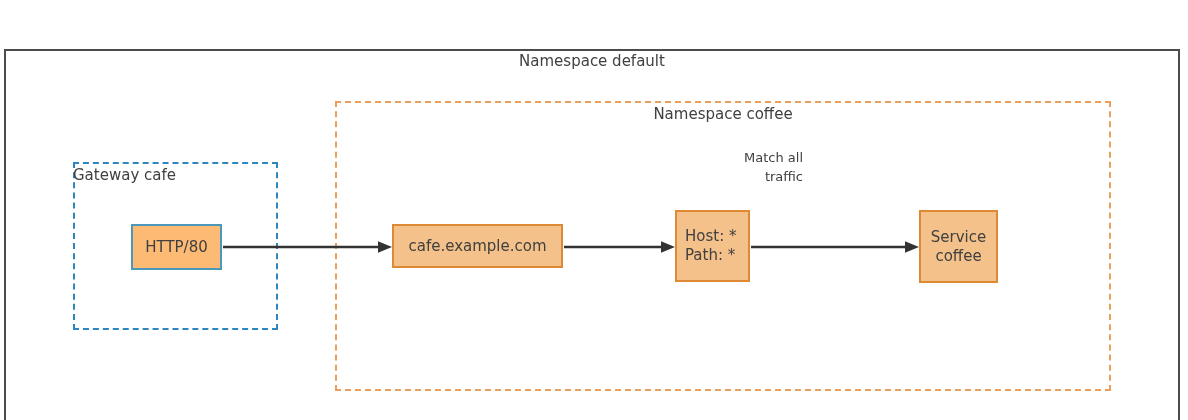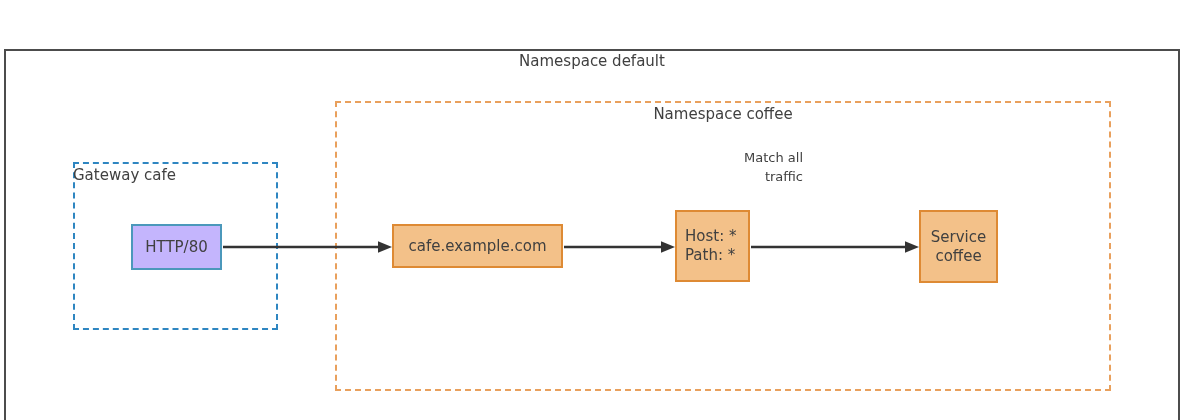--- a/index.html
+++ b/index.html
@@ -64,21 +64,21 @@
   
   .node {
     box-sizing: border-box;
     display: flex;
     align-items: center;
     justify-content: center;
     font-size: 15px;
     line-height: 19px;
   }
   .node.blue {
-    background: #c4b5fd;
+    background: #fdba74;
     border: 2px solid #4b98bb;
   }
   .node.orange {
     background: #f3c189;
     border: 2px solid #de8a34;
   }
   .listener-node {
     left: 131px; top: 188px;
     width: 91px; height: 46px;
   }

